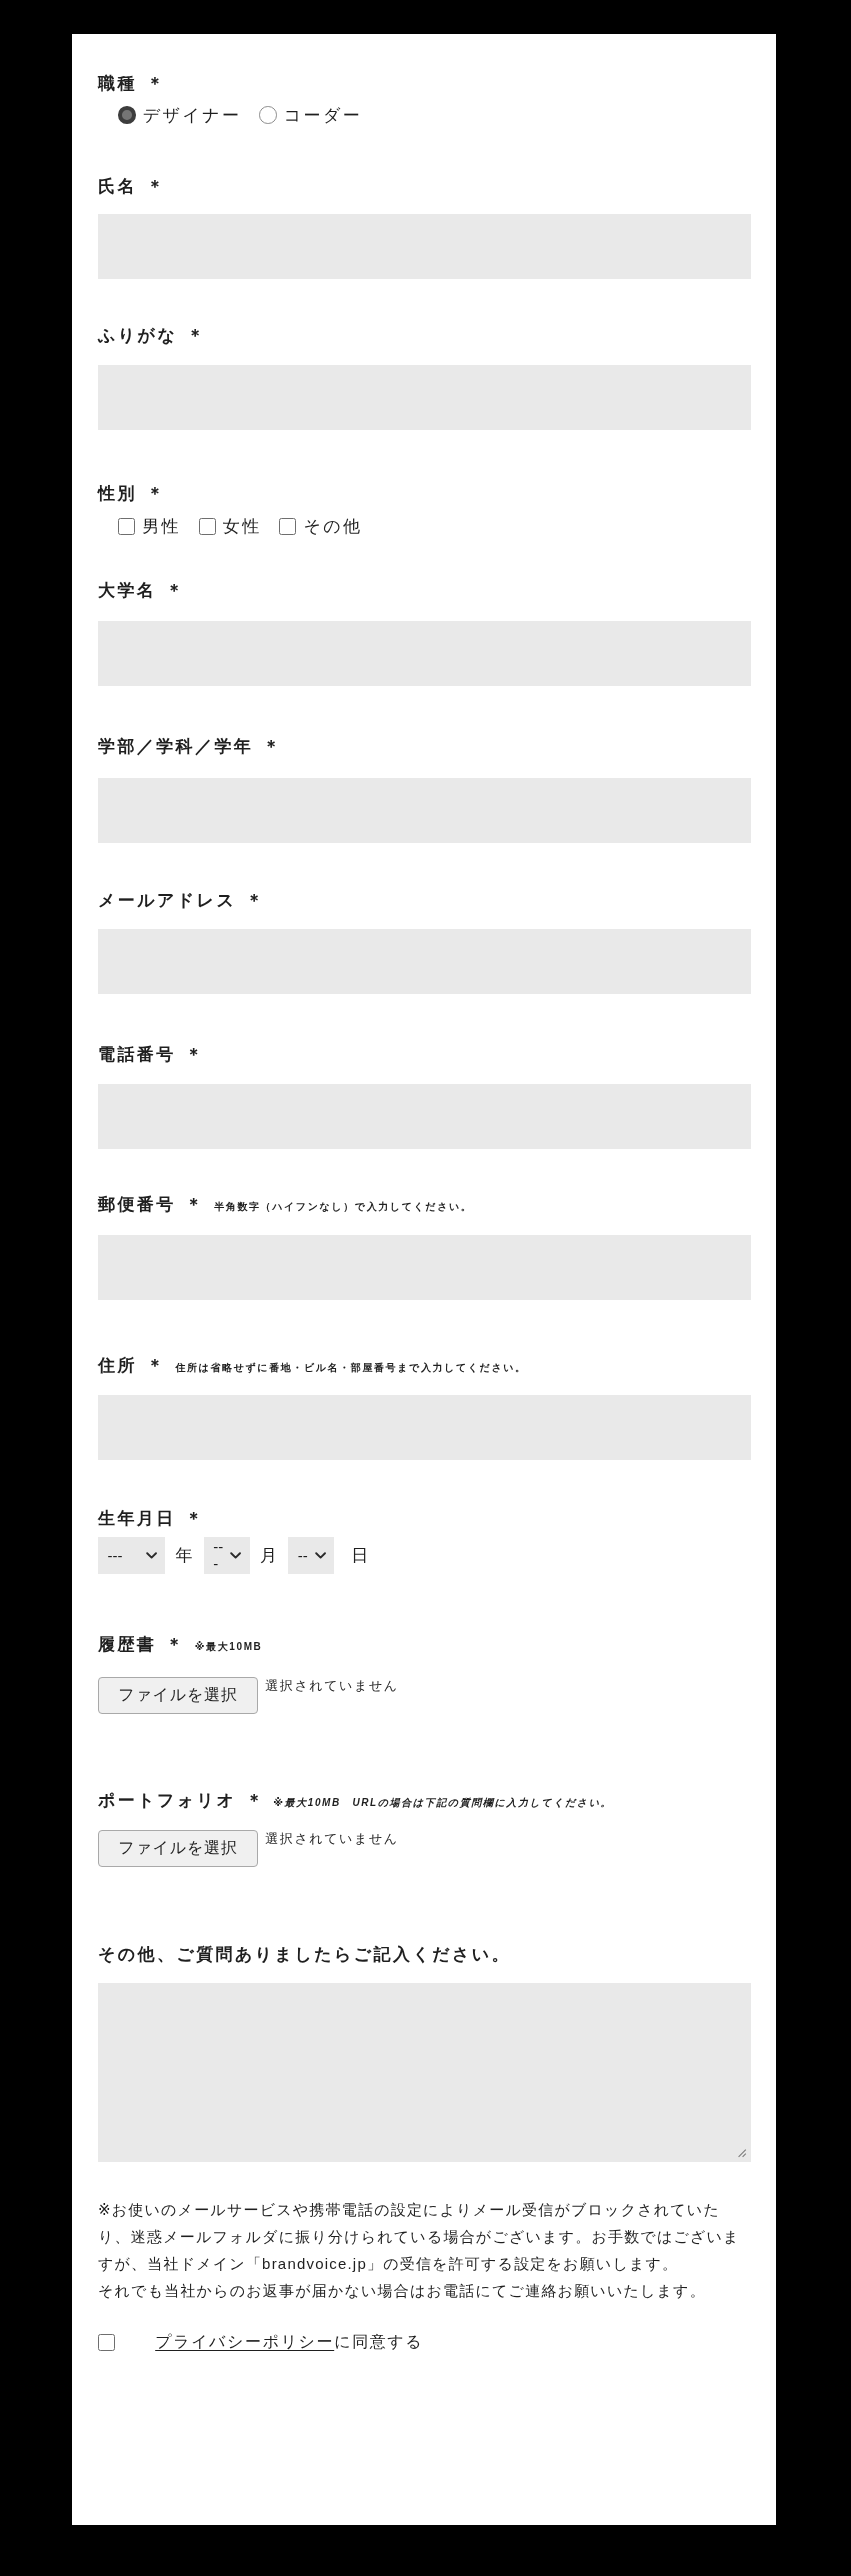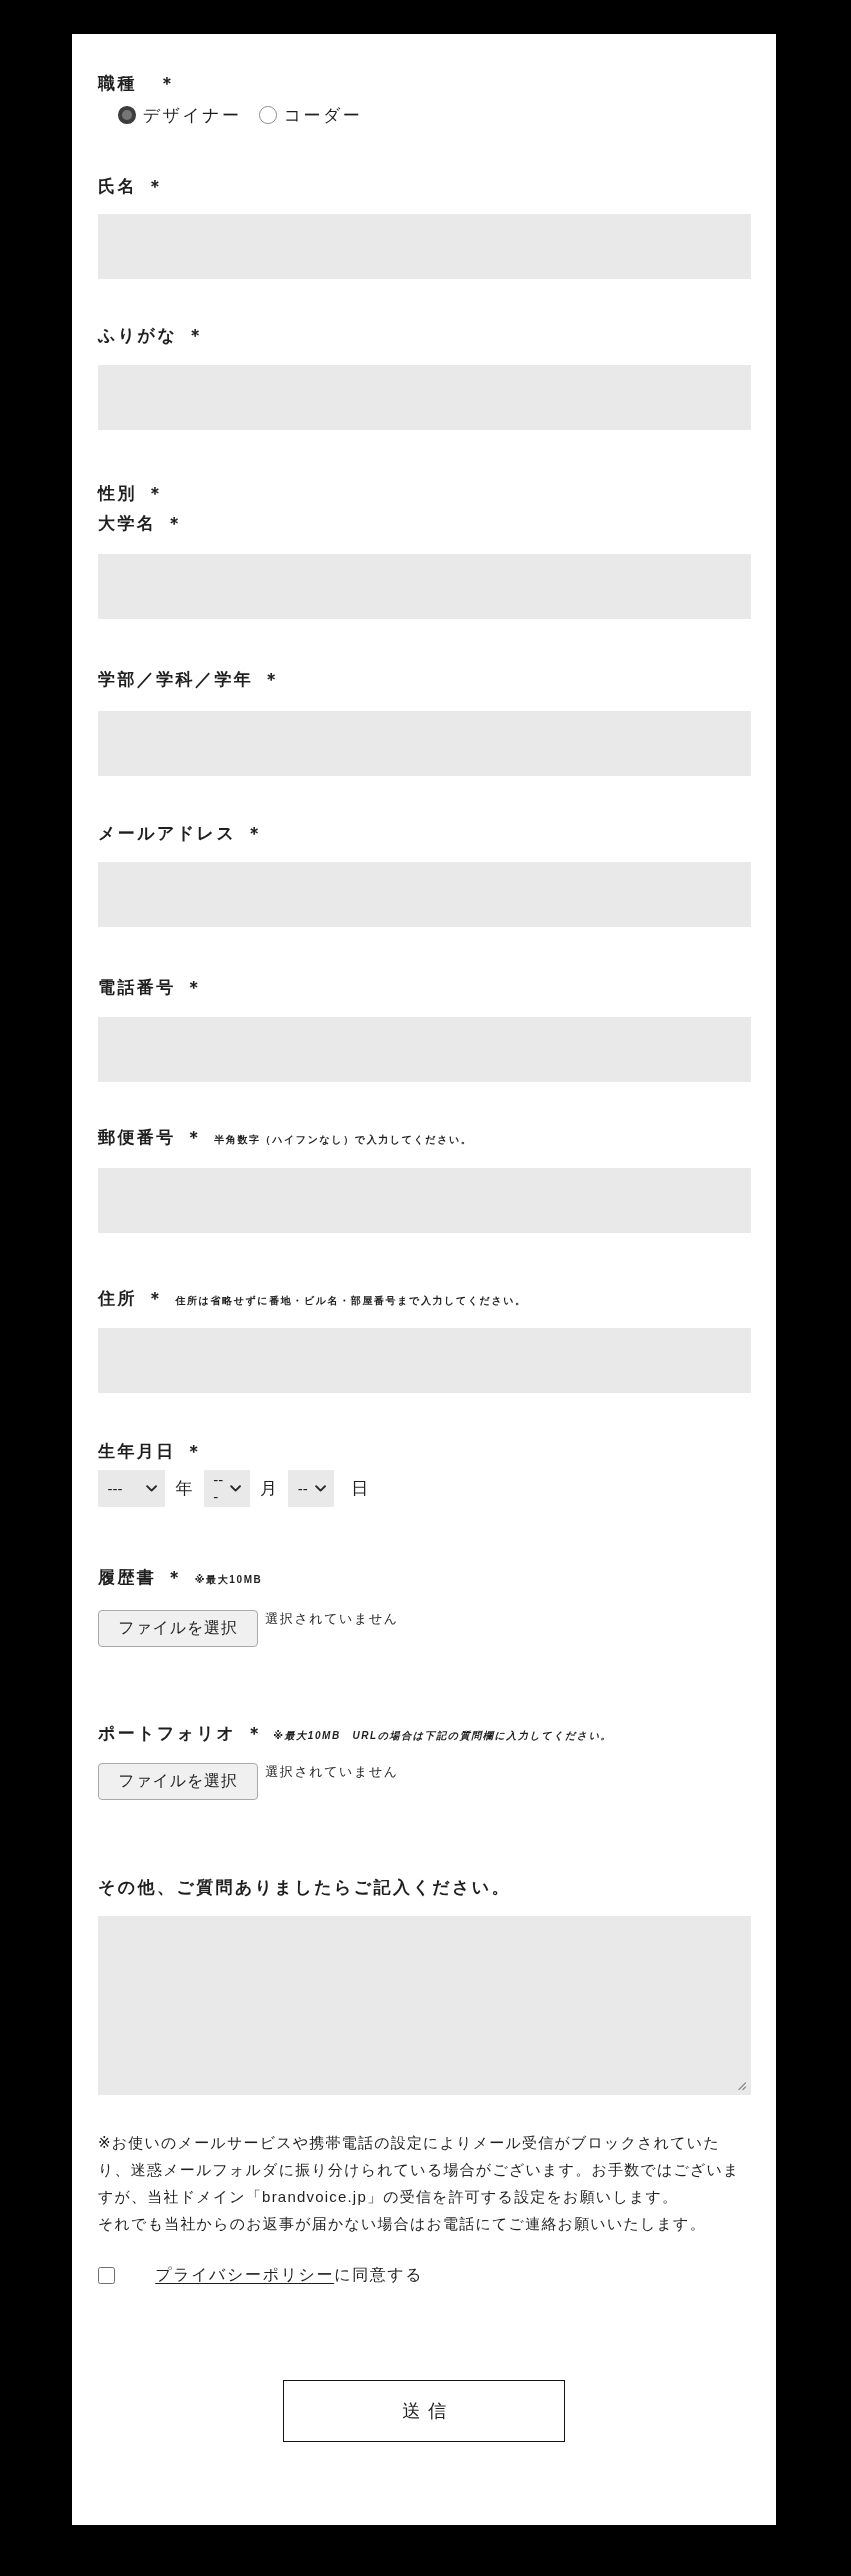--- a/index.html
+++ b/index.html
@@ -75,21 +75,21 @@
   .privacy-row { display: flex; align-items: center; font-size: 16px; font-weight: 500; letter-spacing: 1.6px; }
   .privacy-link { text-decoration: underline; text-underline-offset: 3.2px; color: #1f1f1f; }
   
   .submit-button {
     display: block; margin: 0 auto; width: 282px; height: 62px;
     background: #fff; border: 1.6px solid #141414; box-sizing: border-box;
     font-size: 18.3px; font-weight: 500; letter-spacing: 0.4em; text-indent: 0.4em;
     color: #1f1f1f; font-family: inherit; cursor: pointer;
   }
   
-  .mb13 { margin-bottom: 10.4px; gap: 12px; } .mb64 { margin-bottom: 51px; }
+  .mb13 { margin-bottom: 10.4px; } .mb64 { margin-bottom: 51px; }
   .mb22 { margin-bottom: 17.6px; } .mb60 { margin-bottom: 48px; }
   .mb25 { margin-bottom: 20px; } .mb69 { margin-bottom: 55px; }
   .mb15 { margin-bottom: 12px; } .mb55 { margin-bottom: 44px; }
   .mb26 { margin-bottom: 21px; } .mb65 { margin-bottom: 52px; }
   .mb62 { margin-bottom: 49px; } .mb24 { margin-bottom: 19px; }
   .mb59 { margin-bottom: 47px; } .mb23 { margin-bottom: 18.3px; }
   .mb71 { margin-bottom: 57px; } .mb63 { margin-bottom: 50px; }
   .mb11 { margin-bottom: 8.8px; } .mb78 { margin-bottom: 62px; }
   .mb98 { margin-bottom: 78px; } .mb99 { margin-bottom: 79px; }
   .mb43 { margin-bottom: 34px; } .mb35 { margin-bottom: 28px; }
@@ -124,20 +124,34 @@
   <div class="field-label mb25">
     <span>ふりがな</span>
     <span class="required">＊</span>
   </div>
   <input class="text-input mb69" type="text" style="">
 
   <div class="field-label mb15">
     <span>性別</span>
     <span class="required">＊</span>
   </div>
+  <div class="options-row mb55">
+    <span class="option">
+      <span class="checkbox"></span>
+      <span>男性</span>
+    </span>
+    <span class="option">
+      <span class="checkbox"></span>
+      <span>女性</span>
+    </span>
+    <span class="option">
+      <span class="checkbox"></span>
+      <span>その他</span>
+    </span>
+  </div>
 
   <div class="field-label mb26">
     <span>大学名</span>
     <span class="required">＊</span>
   </div>
   <input class="text-input mb65" type="text" style="">
 
   <div class="field-label mb26">
     <span>学部／学科／学年</span>
     <span class="required">＊</span>
@@ -241,16 +255,15 @@
     <div>それでも当社からのお返事が届かない場合はお電話にてご連絡お願いいたします。</div>
   </div>
 
   <div class="privacy-row mb118">
     <span class="checkbox"></span>
     <span>
       <a class="privacy-link" href="#">プライバシーポリシー</a><span>に同意する</span>
     </span>
   </div>
 
-  <button class="submit-button">送信</button>
 
 </div>
 
 
 </body></html>

